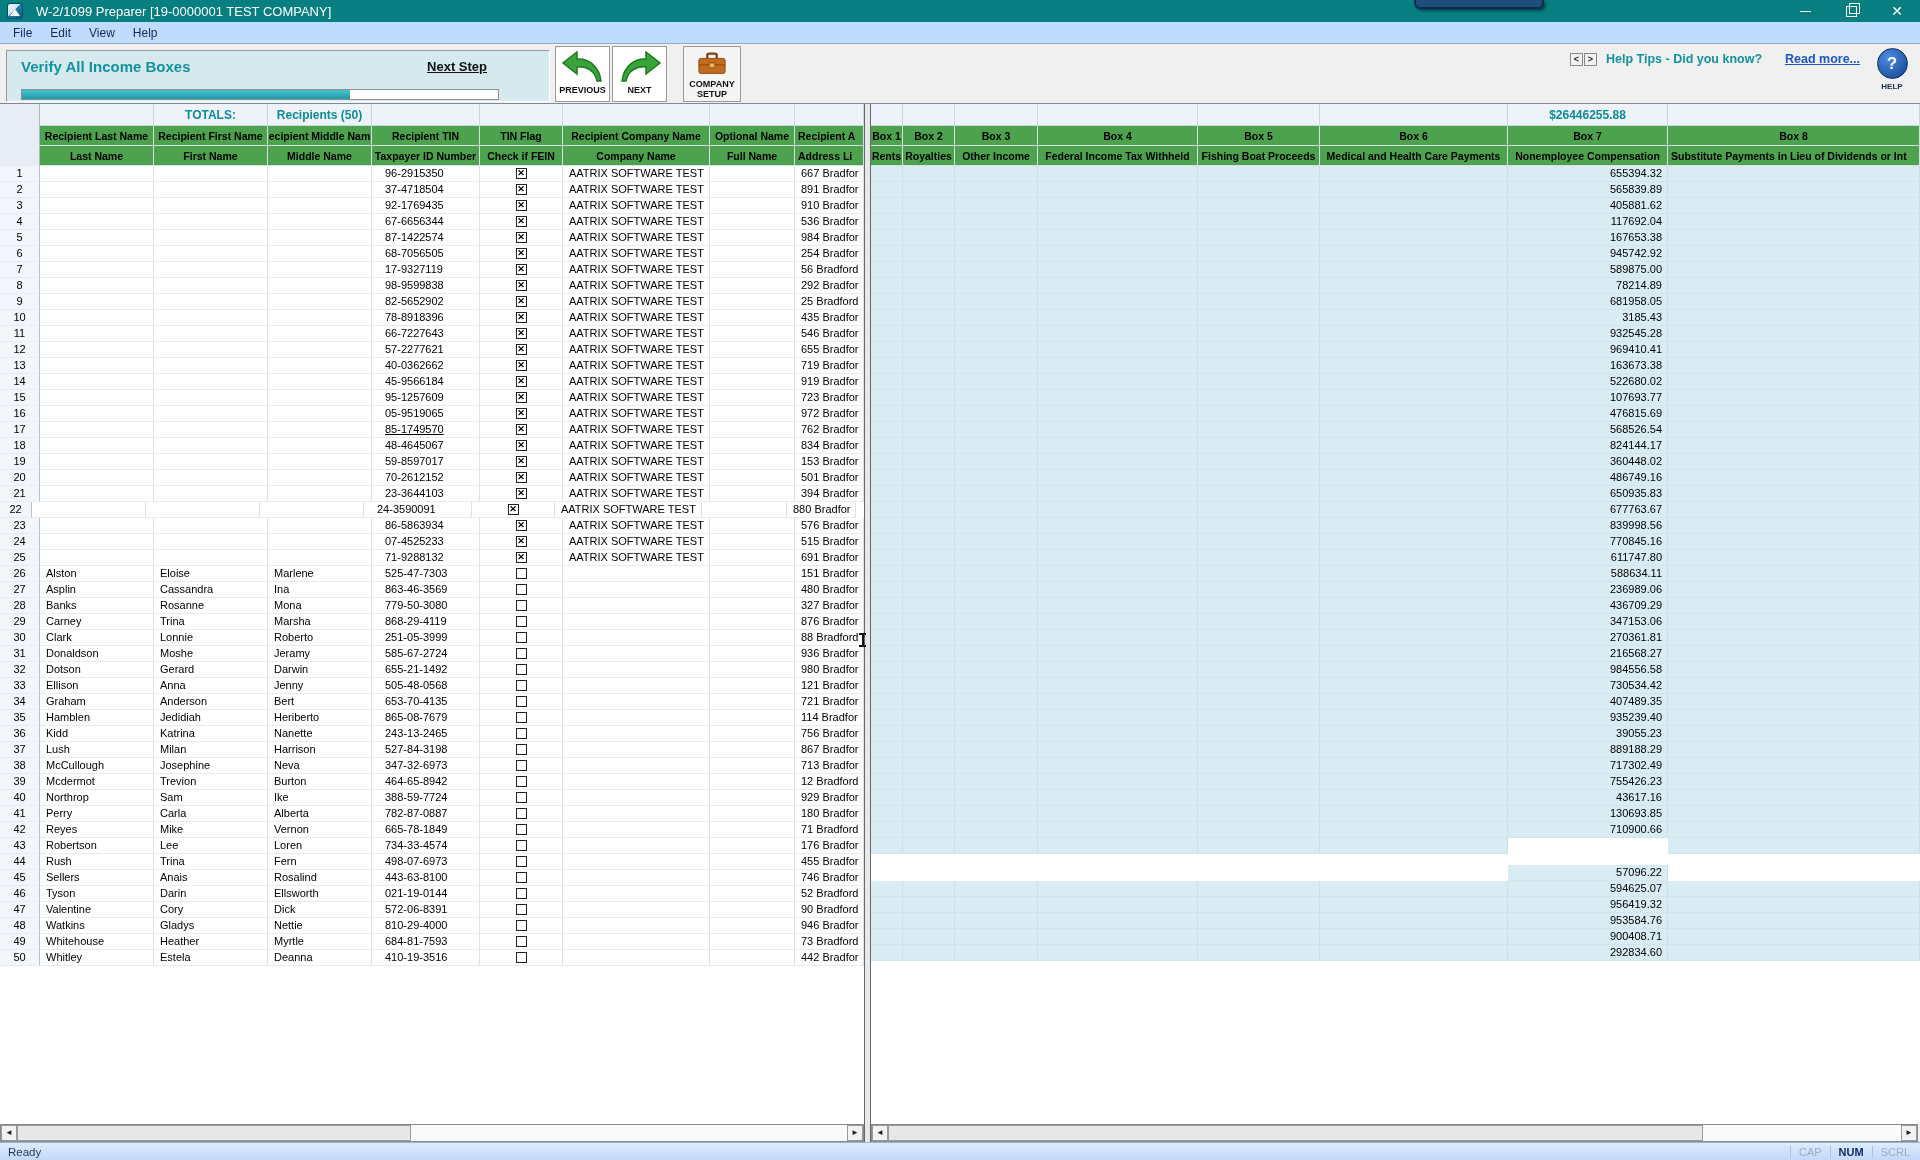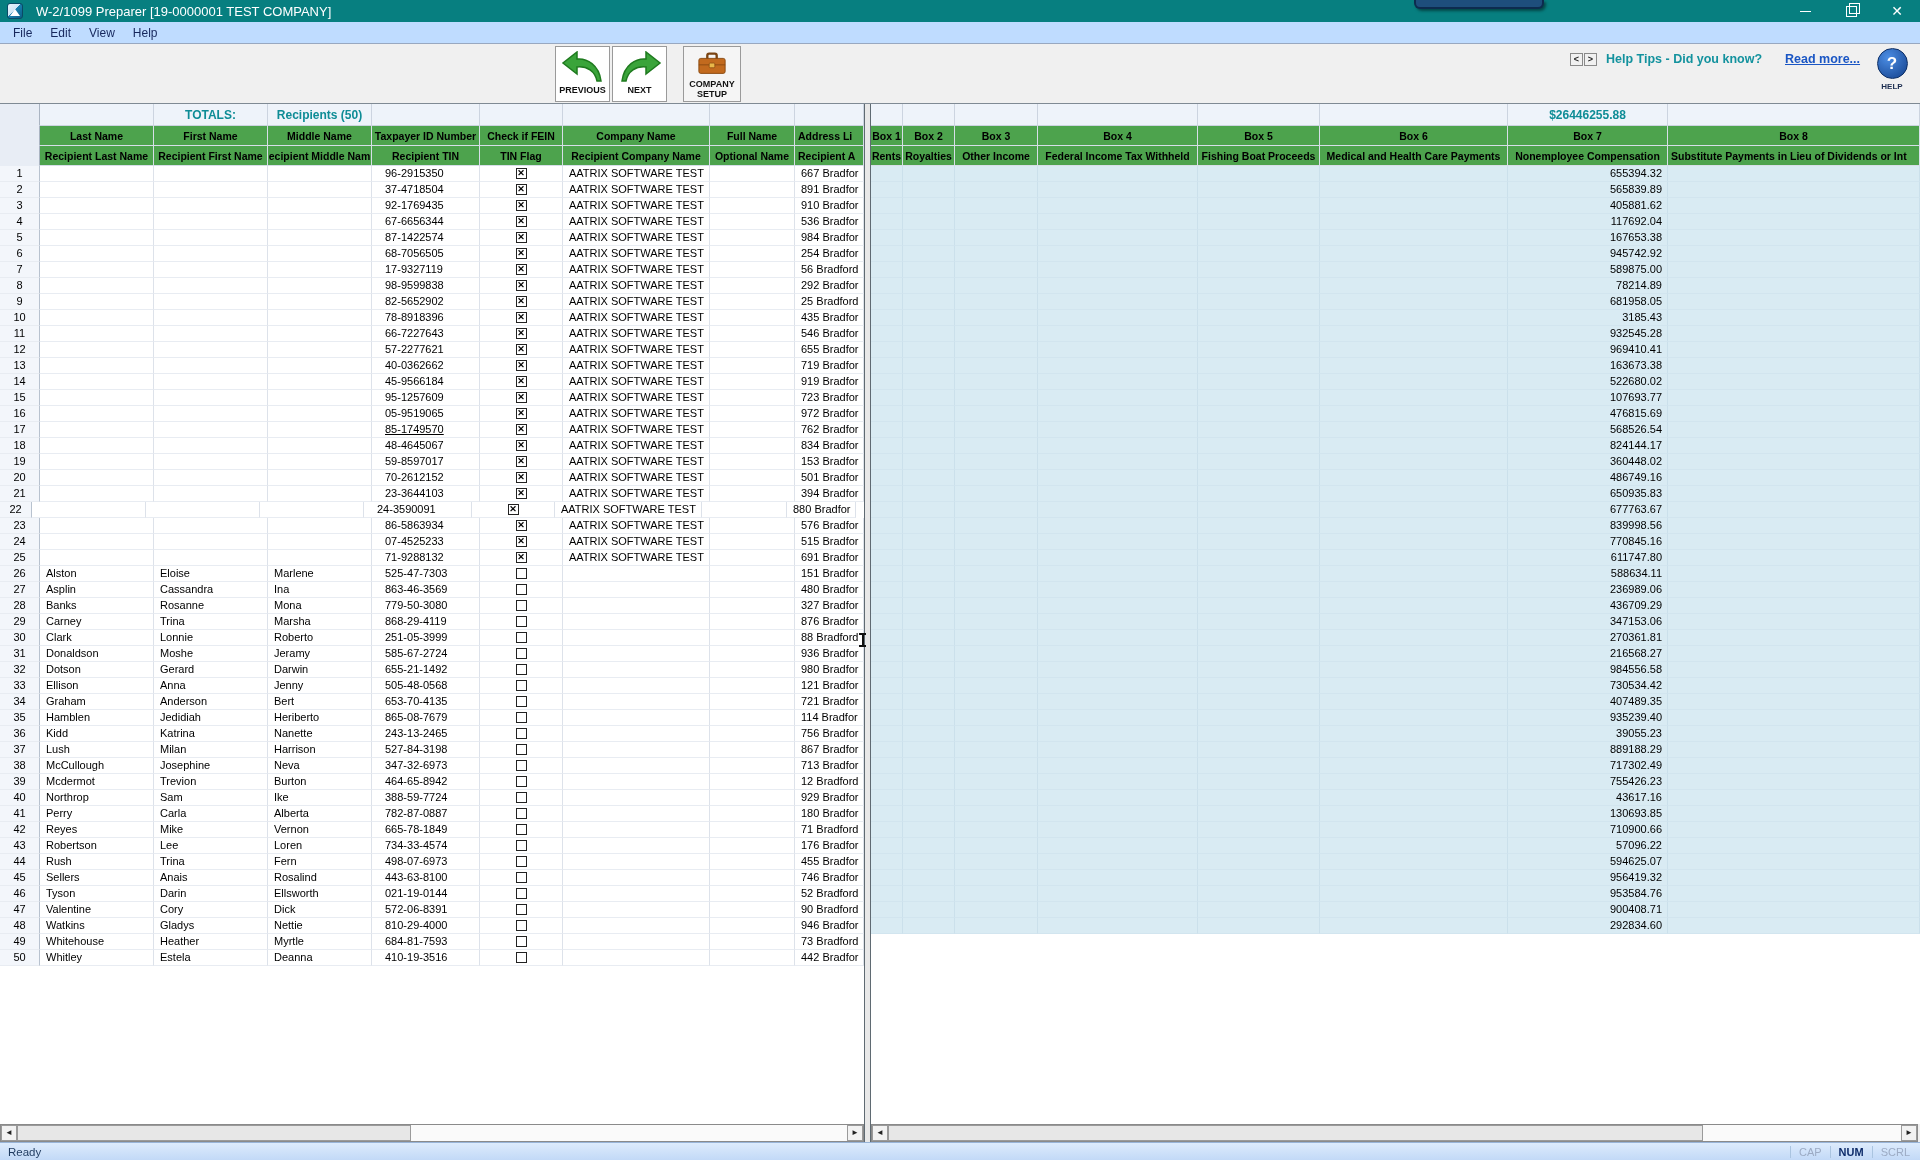--- a/index.html
+++ b/index.html
@@ -135,20 +135,27 @@
   <div class="popup-artifact"></div>
 
   <div class="menubar">
     <span class="menu-item">File</span>
     <span class="menu-item">Edit</span>
     <span class="menu-item">View</span>
     <span class="menu-item">Help</span>
   </div>
 
   <div class="toolbar">
+    <div class="step-panel">
+      <span class="step-title">Verify All Income Boxes</span>
+      <span class="next-step">Next Step</span>
+      <div class="progress">
+        <div class="progress-fill" id="progress-fill" style="width: 69%;"></div>
+      </div>
+    </div>
 
     <div class="tbtn btn-prev">
       <svg width="44" height="32" viewBox="0 0 44 32">
         <path d="M40 30 C38 14 26 7 16 8 L16 1 L2 12 L16 23 L16 16 C26 15 34 20 36 30 Z" fill="#3aa43a" stroke="#1e7a1e" stroke-width="1.5"></path>
       </svg>
       <span class="lbl">PREVIOUS</span>
     </div>
     <div class="tbtn btn-next">
       <svg width="44" height="32" viewBox="0 0 44 32" style="transform:scaleX(-1)">
         <path d="M40 30 C38 14 26 7 16 8 L16 1 L2 12 L16 23 L16 16 C26 15 34 20 36 30 Z" fill="#3aa43a" stroke="#1e7a1e" stroke-width="1.5"></path>
@@ -183,41 +190,41 @@
         <div class="hc top-label" style="width: 114px;">TOTALS:</div>
         <div class="hc top-label" style="width: 104px;">Recipients (50)</div>
         <div class="hc top-label" style="width: 108px;"></div>
         <div class="hc top-label" style="width: 83px;"></div>
         <div class="hc top-label" style="width: 147px;"></div>
         <div class="hc top-label" style="width: 85px;"></div>
         <div class="hc top-label" style="width: 69px;"></div>
       </div>
       <div class="grow">
         <div class="hc green corner" style="width: 40px;"></div>
+        <div class="hc green" style="width: 114px;">Recipient Last Name</div>
+        <div class="hc green" style="width: 114px;">Recipient First Name</div>
+        <div class="hc green" style="width: 104px;">ecipient Middle Nam</div>
+        <div class="hc green" style="width: 108px;">Recipient TIN</div>
+        <div class="hc green" style="width: 83px;">TIN Flag</div>
+        <div class="hc green" style="width: 147px;">Recipient Company Name</div>
+        <div class="hc green" style="width: 85px;">Optional Name</div>
+        <div class="hc green left-anchor" style="width: 69px;">Recipient A</div>
+      </div>
+      <div class="grow">
+        <div class="hc green corner" style="width: 40px;"></div>
         <div class="hc green" style="width: 114px;">Last Name</div>
         <div class="hc green" style="width: 114px;">First Name</div>
         <div class="hc green" style="width: 104px;">Middle Name</div>
         <div class="hc green" style="width: 108px;">Taxpayer ID Number</div>
         <div class="hc green" style="width: 83px;">Check if FEIN</div>
         <div class="hc green" style="width: 147px;">Company Name</div>
         <div class="hc green" style="width: 85px;">Full Name</div>
         <div class="hc green left-anchor" style="width: 69px;">Address Li</div>
       </div>
       <div class="grow">
-        <div class="hc green corner" style="width: 40px;"></div>
-        <div class="hc green" style="width: 114px;">Recipient Last Name</div>
-        <div class="hc green" style="width: 114px;">Recipient First Name</div>
-        <div class="hc green" style="width: 104px;">ecipient Middle Nam</div>
-        <div class="hc green" style="width: 108px;">Recipient TIN</div>
-        <div class="hc green" style="width: 83px;">TIN Flag</div>
-        <div class="hc green" style="width: 147px;">Recipient Company Name</div>
-        <div class="hc green" style="width: 85px;">Optional Name</div>
-        <div class="hc green left-anchor" style="width: 69px;">Recipient A</div>
-      </div>
-      <div class="grow">
         <div class="dcell numcell" style="width: 40px;">1</div>
         <div class="dcell" style="width: 114px;"></div>
         <div class="dcell" style="width: 114px;"></div>
         <div class="dcell" style="width: 104px;"></div>
         <div class="dcell tincell" style="width: 108px;">96-2915350</div>
         <div class="dcell flagcell" style="width: 83px;">
           <span class="chk">✕</span>
         </div>
         <div class="dcell" style="width: 147px;">AATRIX SOFTWARE TEST</div>
         <div class="dcell" style="width: 85px;"></div>
@@ -1313,21 +1320,21 @@
         <div class="dcell bluecell box7cell" style="width: 160px;">710900.66</div>
         <div class="dcell bluecell" style="width: 252px;"></div>
       </div>
       <div class="grow">
         <div class="dcell bluecell" style="width: 32px;"></div>
         <div class="dcell bluecell" style="width: 52px;"></div>
         <div class="dcell bluecell" style="width: 83px;"></div>
         <div class="dcell bluecell" style="width: 160px;"></div>
         <div class="dcell bluecell" style="width: 122px;"></div>
         <div class="dcell bluecell" style="width: 188px;"></div>
-        <div class="dcell bluecell box7cell" style="width: 160px;">57096.22</div>
+        <div class="dcell bluecell box7cell" style="width: 160px; margin-top: 27px;">57096.22</div>
         <div class="dcell bluecell" style="width: 252px;"></div>
       </div>
       <div class="grow">
         <div class="dcell bluecell" style="width: 32px;"></div>
         <div class="dcell bluecell" style="width: 52px;"></div>
         <div class="dcell bluecell" style="width: 83px;"></div>
         <div class="dcell bluecell" style="width: 160px;"></div>
         <div class="dcell bluecell" style="width: 122px;"></div>
         <div class="dcell bluecell" style="width: 188px;"></div>
         <div class="dcell bluecell box7cell" style="width: 160px;">594625.07</div>

